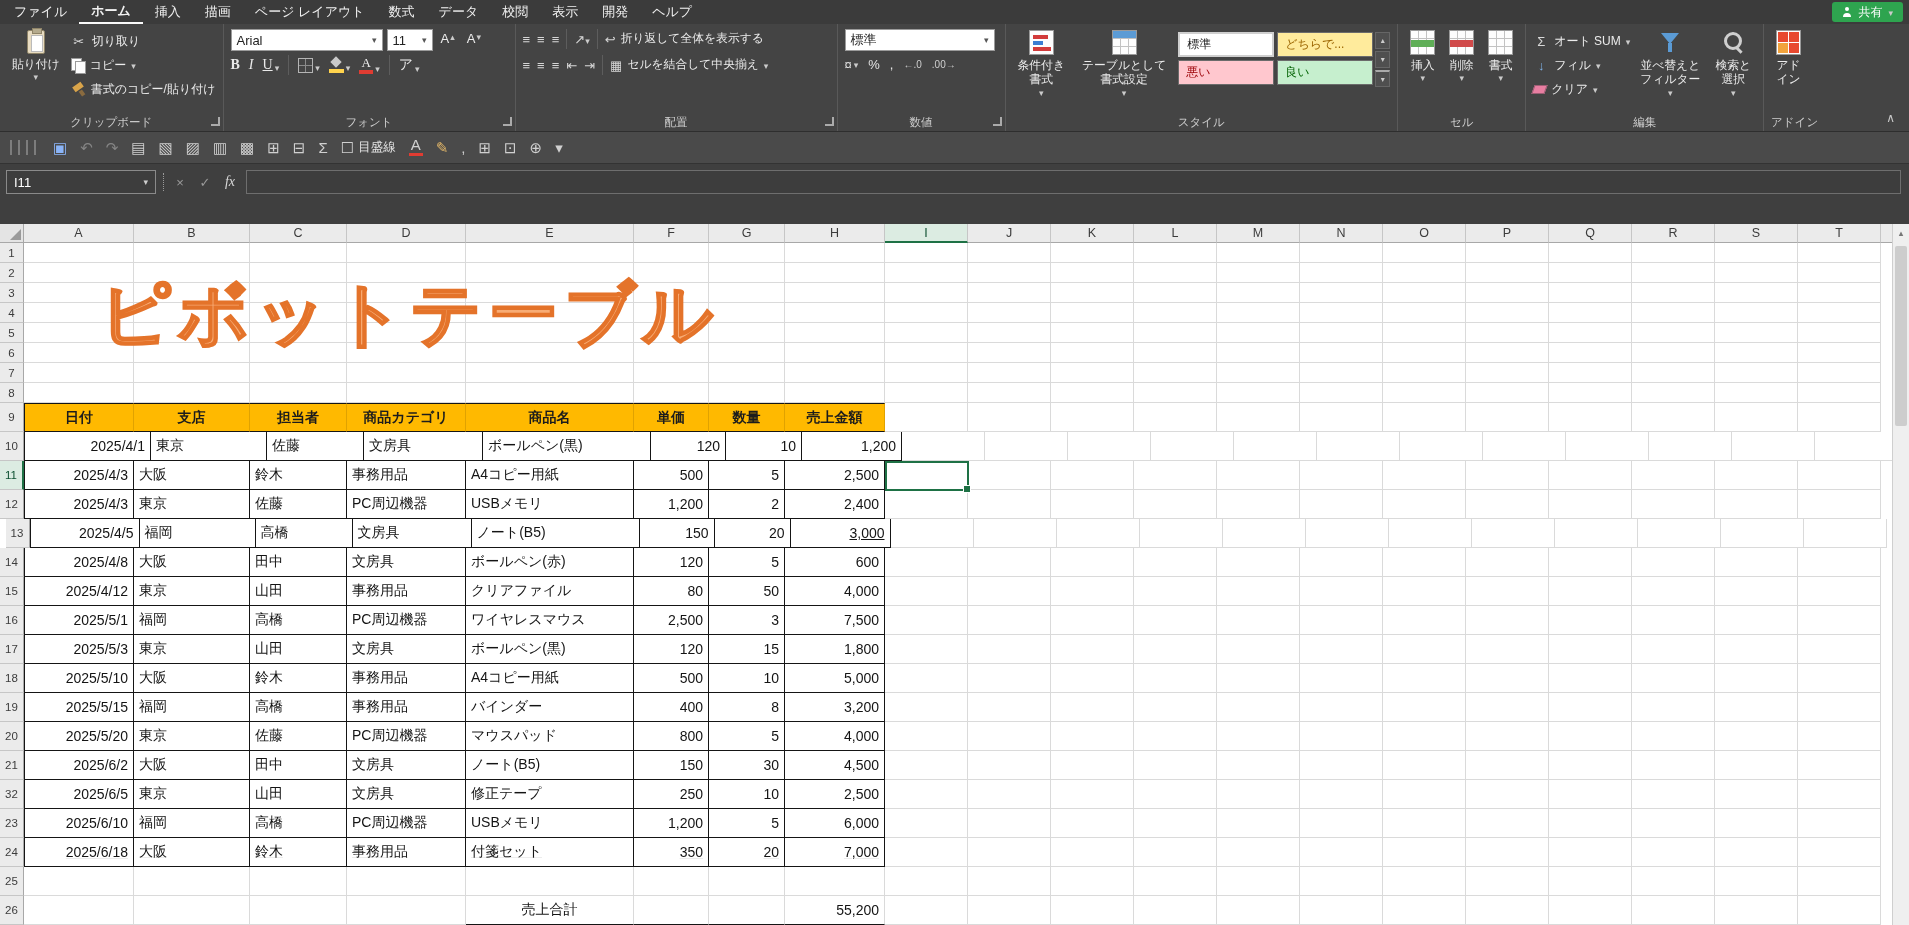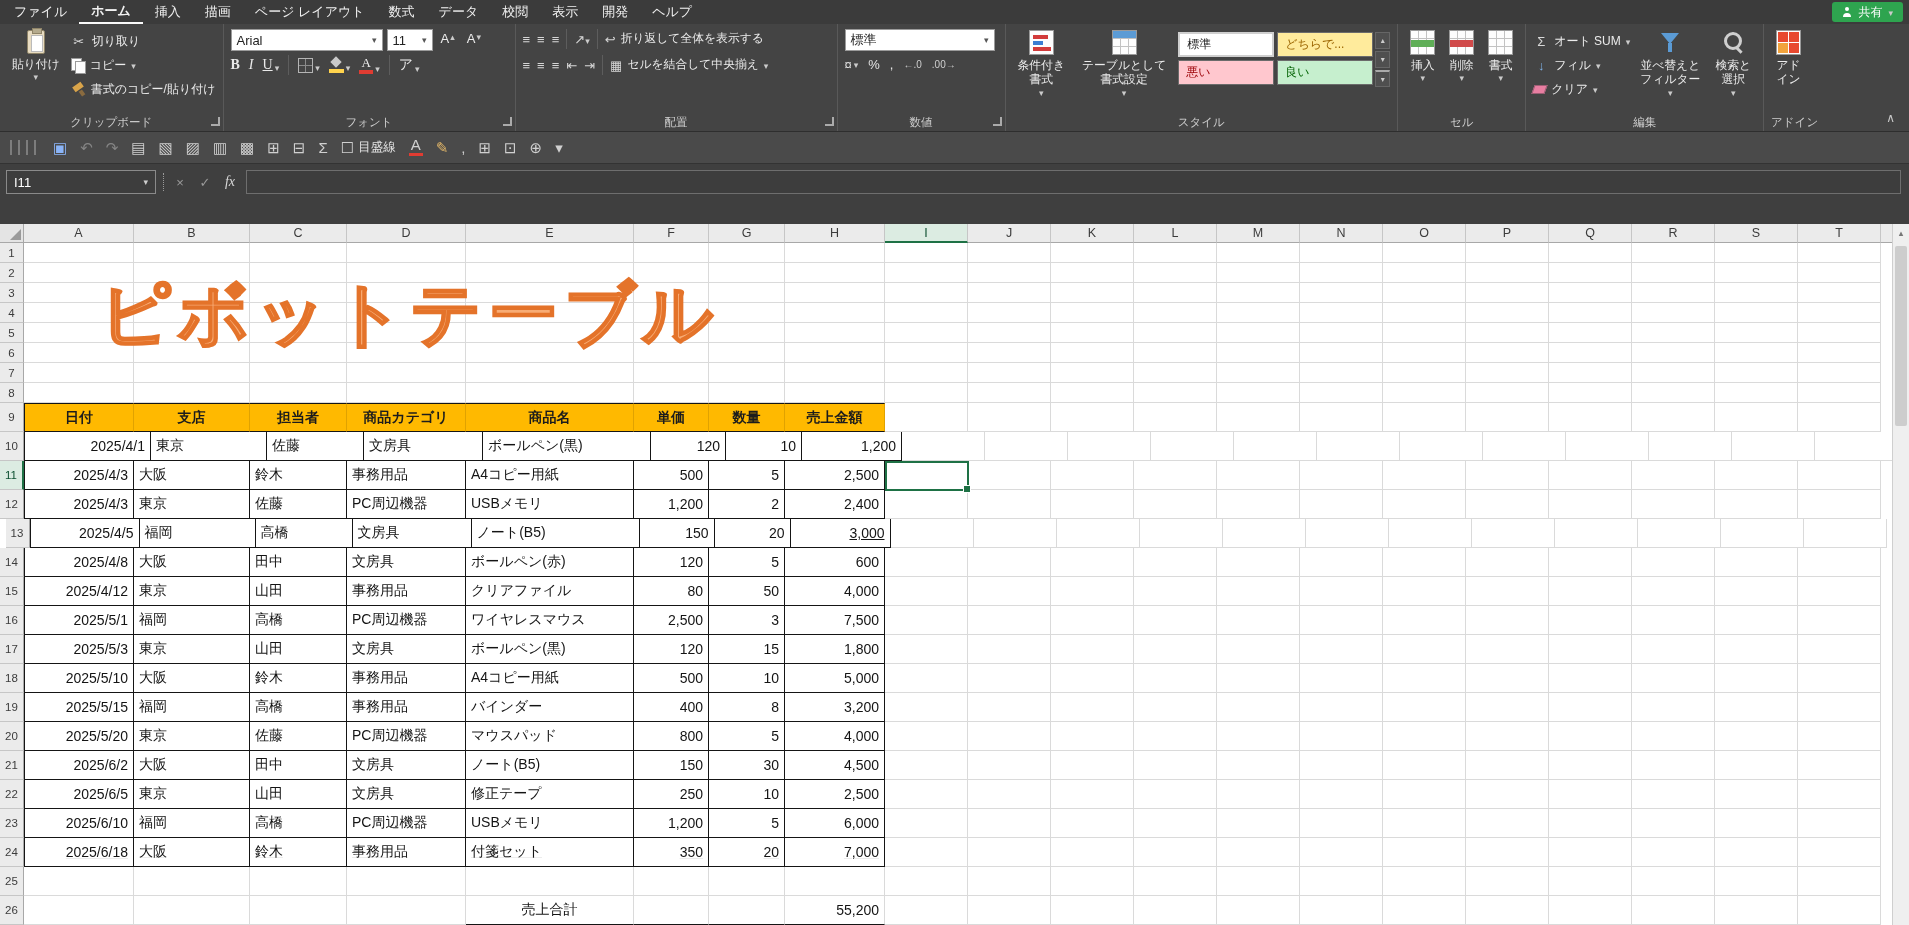--- a/index.html
+++ b/index.html
@@ -1002,21 +1002,21 @@
         <div class="cell" style="width: 83px;"></div>
         <div class="cell" style="width: 83px;"></div>
         <div class="cell" style="width: 83px;"></div>
         <div class="cell" style="width: 83px;"></div>
         <div class="cell" style="width: 83px;"></div>
         <div class="cell" style="width: 83px;"></div>
         <div class="cell" style="width: 83px;"></div>
         <div class="cell" style="width: 83px;"></div>
       </div>
       <div class="shrow" style="height: 29px;">
-        <div class="rownum">22</div>
+        <div class="rownum">32</div>
         <div class="cell td a-r b-l" style="width: 110px;">2025/6/5</div>
         <div class="cell td a-l" style="width: 116px;">東京</div>
         <div class="cell td a-l" style="width: 97px;">山田</div>
         <div class="cell td a-l" style="width: 119px;">文房具</div>
         <div class="cell td a-l" style="width: 168px;">修正テープ</div>
         <div class="cell td a-r" style="width: 75px;">250</div>
         <div class="cell td a-r" style="width: 76px;">10</div>
         <div class="cell td a-r" style="width: 100px;">2,500</div>
         <div class="cell" style="width: 83px;"></div>
         <div class="cell" style="width: 83px;"></div>

